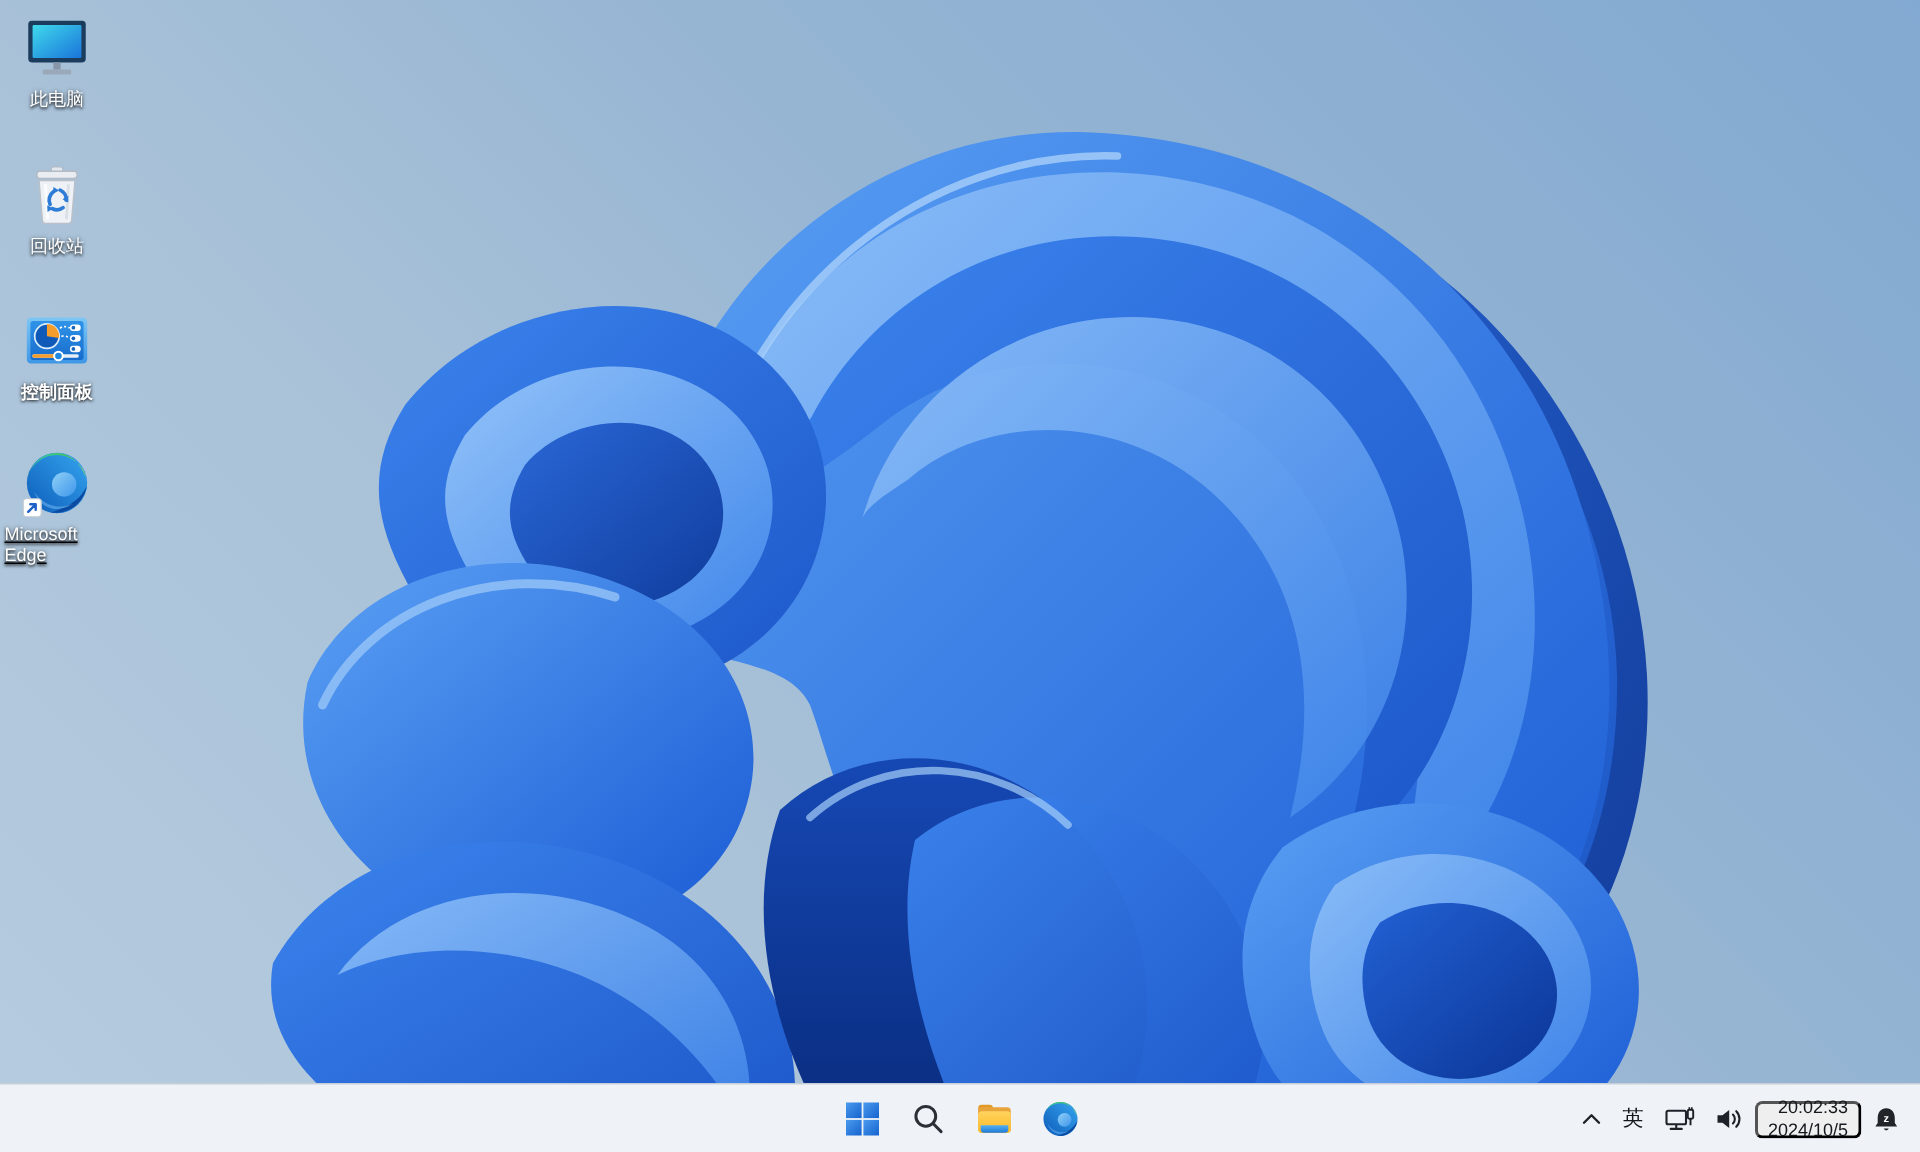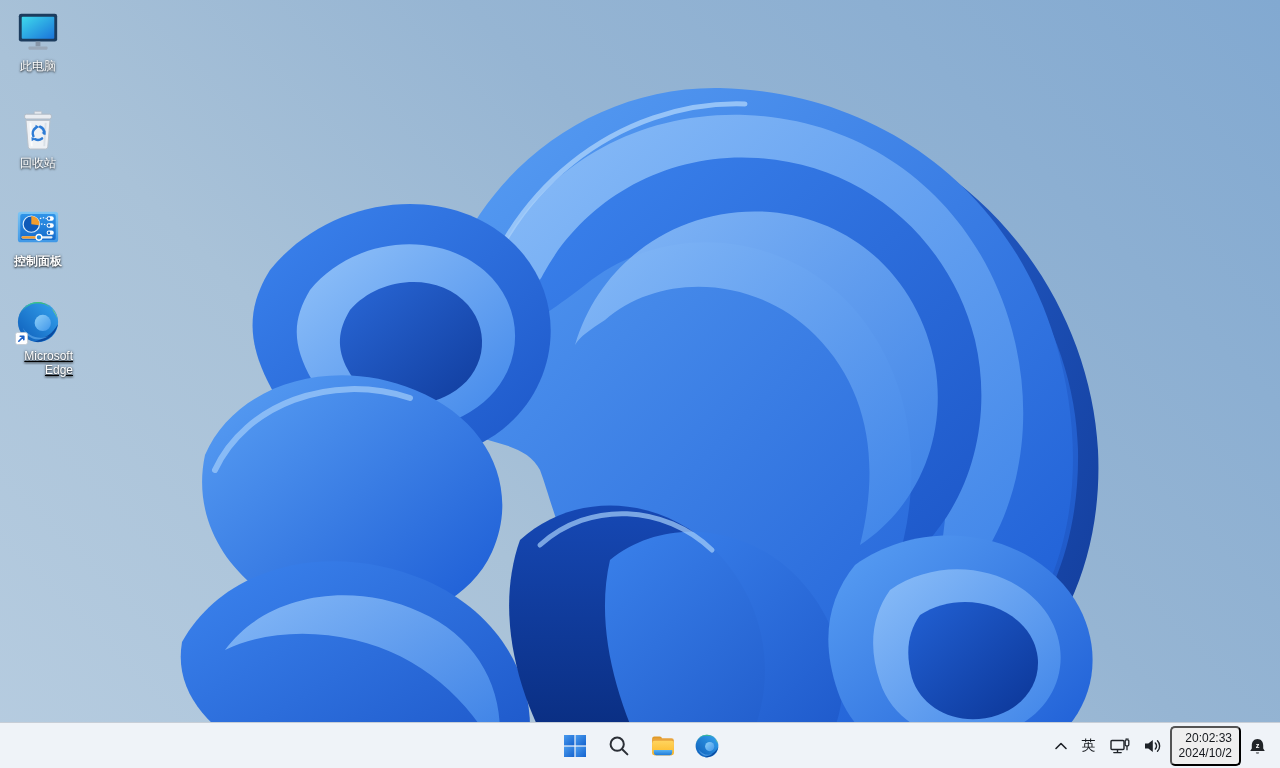--- a/index.html
+++ b/index.html
@@ -15,21 +15,21 @@
   .wallpaper{position:absolute;inset:0;width:100%;height:100%;}
   
   .icon-col{position:absolute;left:2px;top:0;width:72px;}
   .dicon{
     position:absolute;left:0;width:72px;
     display:flex;flex-direction:column;align-items:center;
     cursor:default;
   }
   .dicon-img{position:relative;width:48px;height:48px;display:flex;align-items:center;justify-content:center;}
   .dlabel{
-    margin-top:3px;max-width:70px;text-align:right;
+    margin-top:3px;max-width:70px;text-align:left;
     color:#ffffff;font-size:12px;line-height:14px;
     text-shadow:0 1px 2px rgba(0,0,0,.8),0 0 3px rgba(0,0,0,.45);
   }
   .badge{position:absolute;left:1px;bottom:1px;}
   
   .taskbar{
     position:absolute;left:0;bottom:0;width:1280px;height:46px;
     background:#eff3f8;
     border-top:1px solid rgba(125,138,155,.35);
     box-sizing:border-box;
@@ -47,21 +47,21 @@
     position:absolute;right:8px;top:0;height:46px;
     display:flex;align-items:center;gap:2px;
   }
   .tray-btn{
     height:40px;border-radius:5px;display:flex;align-items:center;justify-content:center;
     background:transparent;border:none;padding:0 5px;cursor:default;
   }
   .ime{font-size:14px;color:#15181d;padding:0 7px;}
   .clock{
     display:flex;flex-direction:column;align-items:flex-end;justify-content:center;
-    font-size:12px;line-height:15px;color:#15181d;padding:0 7px;height:40px;border-radius:5px;
+    font-size:12px;line-height:15px;color:#15181d;padding:0 7px;height:25px;border-radius:5px;
   }
 </style>
 </head>
 <body>
 
 <div class="desktop">
 
   <svg class="wallpaper" viewBox="0 0 1280 768" preserveAspectRatio="none">
     <defs>
       <linearGradient id="gDome" x1="0" y1="0" x2="1" y2="1">
@@ -127,21 +127,21 @@
           </defs>
           <rect x="4" y="5" width="40" height="29" rx="2.5" fill="#1c3c5e"></rect>
           <rect x="7" y="8" width="34" height="23" rx="1" fill="url(#pcScreen)"></rect>
           <rect x="21.5" y="34" width="5" height="5" fill="#8796a8"></rect>
           <rect x="14" y="39" width="20" height="3.5" rx="1.2" fill="#9aa9ba"></rect>
         </svg>
       </div>
       <span class="dlabel">此电脑</span>
     </div>
 
-    <div class="dicon" style="top:106px;font-family:Liberation Mono, monospace;">
+    <div class="dicon" style="top:106px;">
       <div class="dicon-img">
         <svg width="46" height="46" viewBox="0 0 48 48">
           <rect x="20" y="4.5" width="8" height="3.5" rx="1.5" fill="#e3e8ee" stroke="#b2bac4" stroke-width="0.8"></rect>
           <rect x="10" y="7.5" width="28" height="5" rx="2" fill="#e9edf2" stroke="#b2bac4" stroke-width="1"></rect>
           <path d="M11.5 14 L36.5 14 L34.2 41.5 Q34 43.8 31.8 43.8 L16.2 43.8 Q14 43.8 13.8 41.5 Z" fill="#eef1f5" stroke="#b9c0c9" stroke-width="1"></path>
           <path d="M16 16.5 L17.5 41" stroke="#ffffff" stroke-width="2" opacity="0.8"></path>
           <path d="M32 16.5 L30.5 41" stroke="#d6dce3" stroke-width="2" opacity="0.8"></path>
           <g stroke="#2e7cd6" stroke-width="2.6" fill="none" stroke-linecap="round">
             <path d="M19.2 30.5 A7 7 0 0 1 21.5 21.8"></path>
             <path d="M26.2 20.6 A7 7 0 0 1 30.4 27.6"></path>
@@ -308,21 +308,21 @@
       <button class="tray-btn">
         <svg width="20" height="16" viewBox="0 0 20 16">
           <path d="M2 5.5 H5.3 L9.8 2 V14 L5.3 10.5 H2 Z" fill="#1e2228"></path>
           <path d="M12.3 5 A4.2 4.2 0 0 1 12.3 11" fill="none" stroke="#1e2228" stroke-width="1.4" stroke-linecap="round"></path>
           <path d="M14.5 2.8 A7.4 7.4 0 0 1 14.5 13.2" fill="none" stroke="#1e2228" stroke-width="1.4" stroke-linecap="round"></path>
         </svg>
       </button>
 
       <button class="clock">
         <span>20:02:33</span>
-        <span>2024/10/2</span>
+        <span>2024/10/5</span>
       </button>
 
       <button class="tray-btn">
         <svg width="19" height="19" viewBox="0 0 18 18">
           <path d="M9 1.8 C 12.4 1.8 14.4 4.5 14.4 8 L14.4 11 L15.9 13.3 L2.1 13.3 L3.6 11 L3.6 8 C 3.6 4.5 5.6 1.8 9 1.8 Z" fill="#212428"></path>
           <path d="M7.4 14.6 A1.7 1.7 0 0 0 10.6 14.6 Z" fill="#212428"></path>
           <text x="9" y="10.4" text-anchor="middle" font-size="7" font-weight="bold" fill="#ffffff" font-family="Liberation Sans, DejaVu Sans, sans-serif">z</text>
         </svg>
       </button>
     </div>

